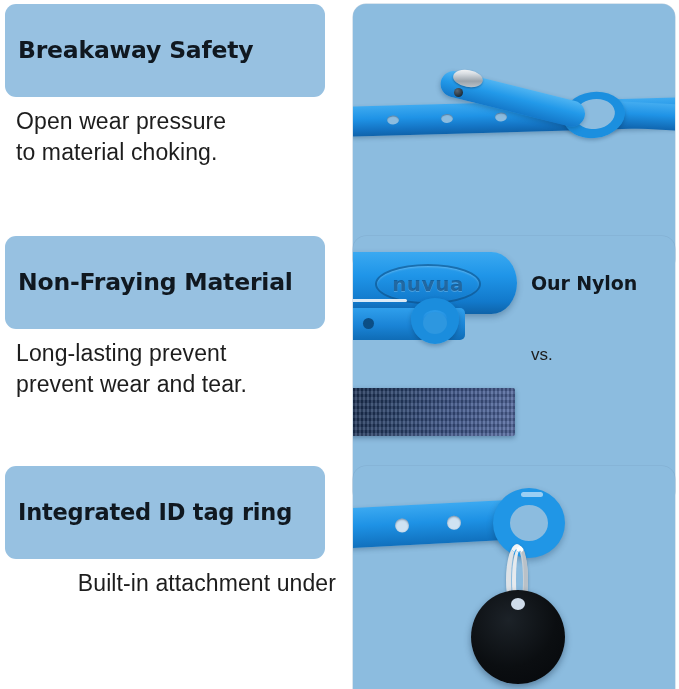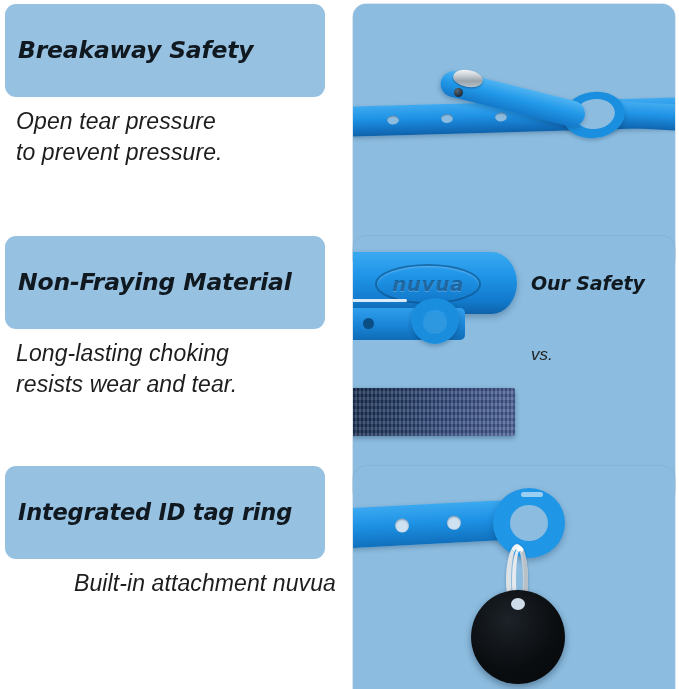--- a/index.html
+++ b/index.html
@@ -13,21 +13,20 @@
     font-family: "DejaVu Sans", sans-serif;
     overflow: hidden;
     position: relative;
   }
 
   .infographic {
     position: relative;
     width: 679px;
     height: 689px;
     background: #ffffff;
-    font-style: italic;
   }
 
   
   .feature-row {
     position: absolute;
     left: 0;
     width: 679px;
     height: 225px;
   }
   .row-1 { top: 2px; }
@@ -377,22 +376,22 @@
 
 <div class="infographic">
 
   <div class="feature-row row-1">
 
     <div class="text-col">
       <div class="headline-badge">
         <span class="headline-text">Breakaway Safety</span>
       </div>
       <div class="body-text">
-        <span class="line">Open tear pressure</span>
-        <span class="line">to prevent pressure.</span>
+        <span class="line">Open wear pressure</span>
+        <span class="line">to material choking.</span>
       </div>
     </div>
 
     <div class="photo-panel">
 
       <div class="arrow-wrap-left">
         <div class="arrow arrow-left">
           
           
         </div>
@@ -420,54 +419,54 @@
     </div>
   </div>
 
   <div class="feature-row row-2">
 
     <div class="text-col">
       <div class="headline-badge">
         <span class="headline-text">Non-Fraying Material</span>
       </div>
       <div class="body-text">
-        <span class="line">Long-lasting choking</span>
-        <span class="line">resists wear and tear.</span>
+        <span class="line">Long-lasting prevent</span>
+        <span class="line">prevent wear and tear.</span>
       </div>
     </div>
 
     <div class="photo-panel">
 
       <div class="silicone-band">
         <div class="logo-oval">
           <span class="logo-text">nuvua</span>
         </div>
       </div>
       <div class="silicone-highlight"></div>
       <div class="silicone-lower">
         <div class="silicone-lower-hole"></div>
       </div>
       <div class="buckle-ring"></div>
       <div class="buckle-ring-hole"></div>
 
       <div class="nylon-strap"></div>
 
-      <span class="cmp-label cmp-our">Our Safety</span>
+      <span class="cmp-label cmp-our">Our Nylon</span>
       <span class="cmp-vs">vs.</span>
     </div>
   </div>
 
   <div class="feature-row row-3">
 
     <div class="text-col">
       <div class="headline-badge">
         <span class="headline-text">Integrated ID tag ring</span>
       </div>
       <div class="body-text">
-        <span class="line">Built-in attachment nuvua</span>
+        <span class="line">Built-in attachment under</span>
       </div>
     </div>
 
     <div class="photo-panel">
       <div class="ring-strap">
         <div class="ring-strap-hole" style="left:48px;"></div>
         <div class="ring-strap-hole" style="left:100px;"></div>
       </div>
       <div class="silicone-ring"></div>
       <div class="silicone-ring-gloss"></div>

